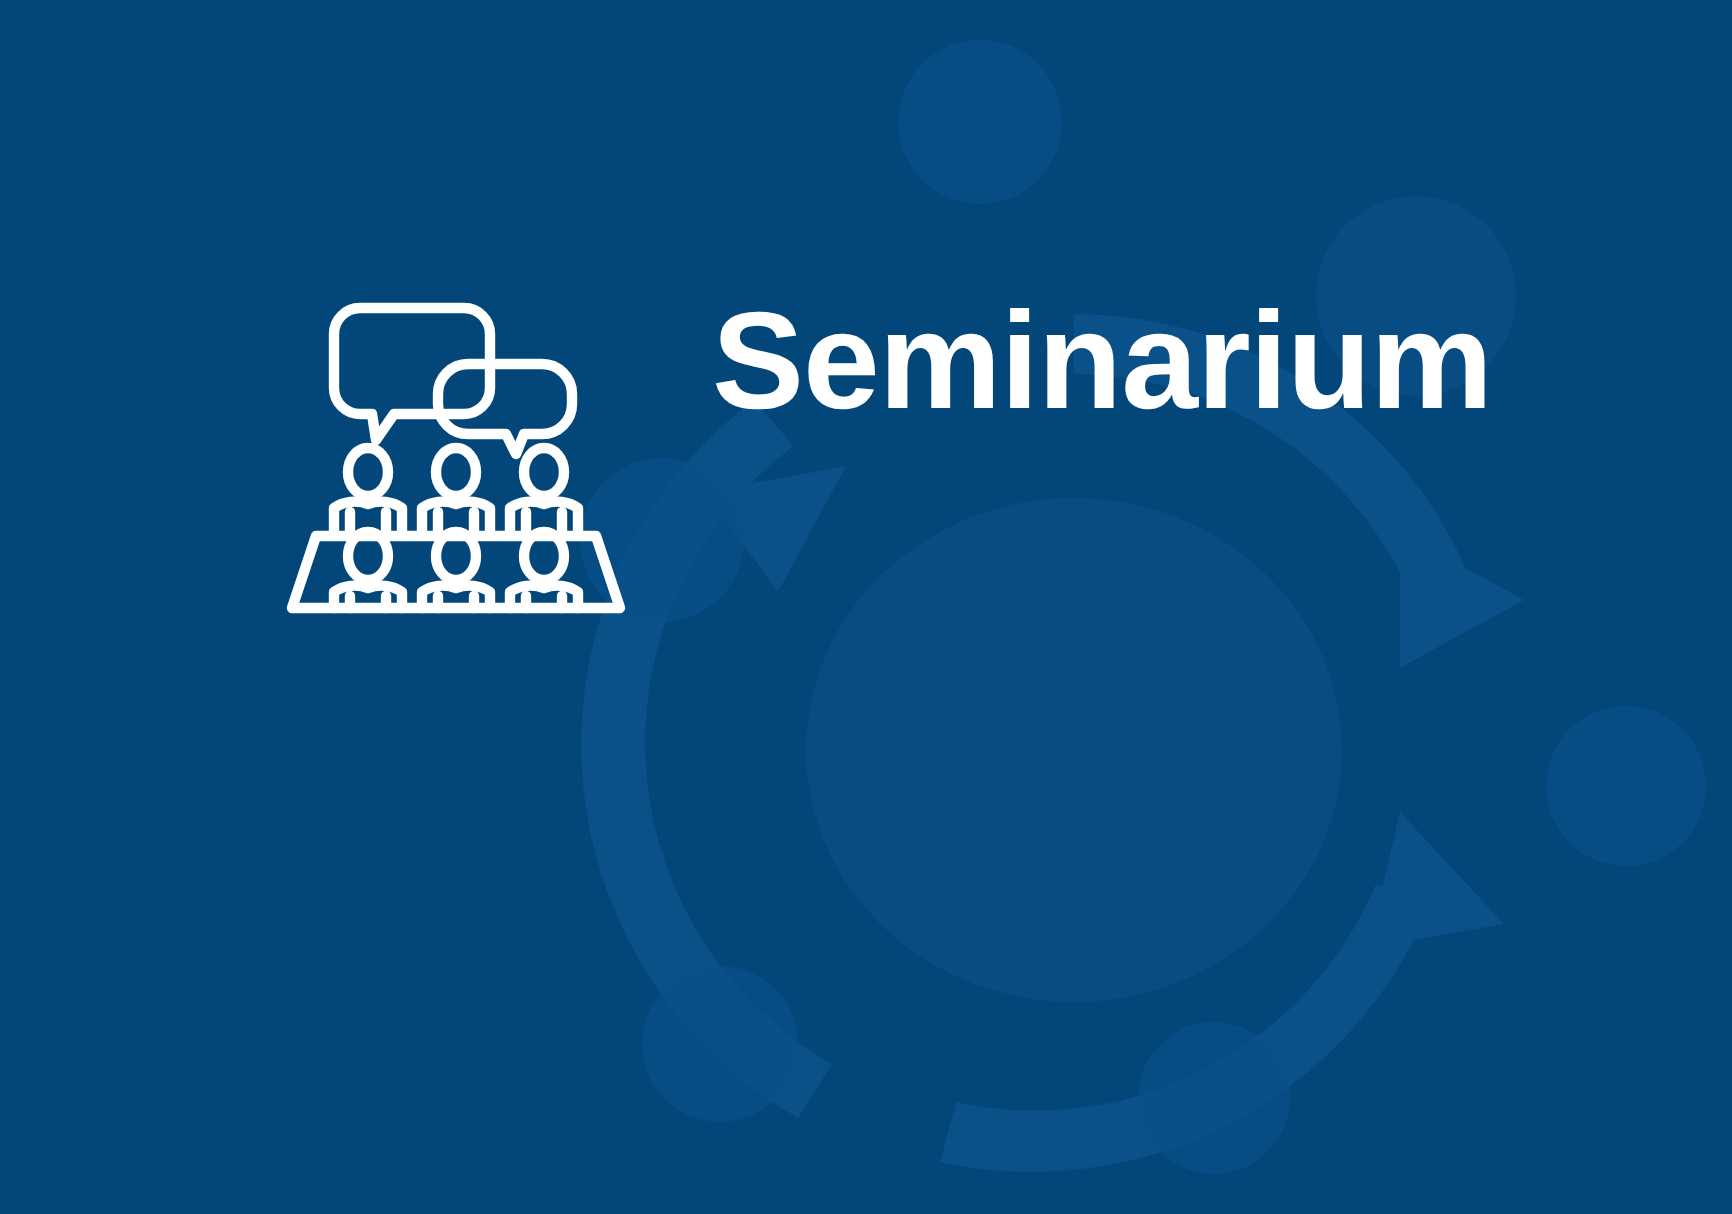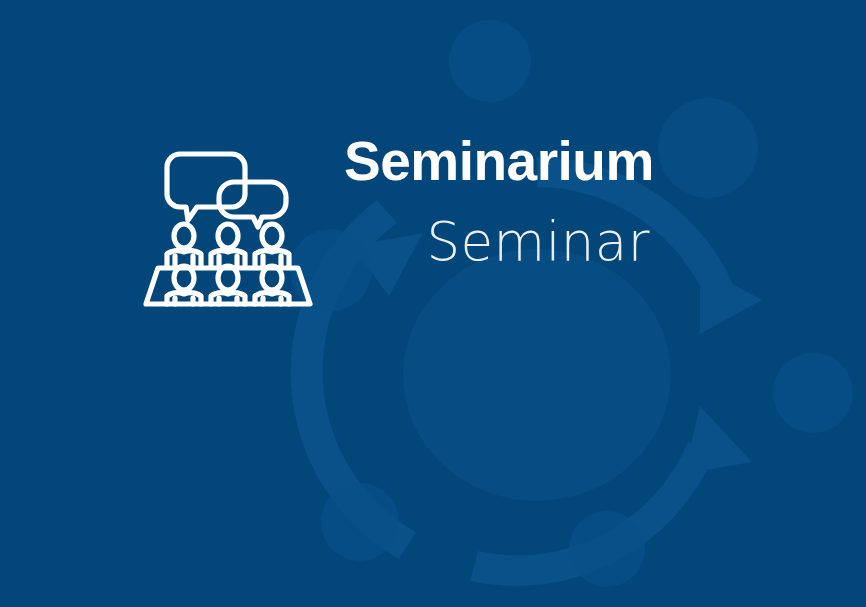--- a/index.html
+++ b/index.html
@@ -58,25 +58,25 @@
     display: flex;
     flex-direction: column;
     align-items: flex-end;
     padding-top: 4px;
   }
 
   #title {
     color: #ffffff;
     font-family: "Liberation Sans", sans-serif;
     font-weight: 700;
-    font-size: 55px;
+    font-size: 69px;
     line-height: 1.0;
     letter-spacing: -0.5px;
     white-space: nowrap;
-    margin: 4px;
+    margin: 16px;
     padding: 0;
   }
 
   #subtitle {
     color: #f2f6fa;
     font-family: "DejaVu Sans", sans-serif;
     font-weight: 300;
     font-size: 53px;
     line-height: 1.0;
     letter-spacing: 0.4px;
@@ -208,18 +208,17 @@
             <ellipse cx="132" cy="146" rx="10" ry="12"></ellipse>
             <path d="M 115 172 L 115 164 A 17 15 0 0 1 132 162 A 17 15 0 0 1 149 164 L 149 172"></path>
             <path d="M 123 172 L 123 166"></path>
             <path d="M 141 172 L 141 166"></path>
           </g>
         </g>
       </svg>
 
       <div id="text-block">
         <div id="title">Seminarium</div>
-        <div id="subtitle">Seminar</div>
       </div>
 
     </div>
   </div>
 </div>
 
 </body></html>

